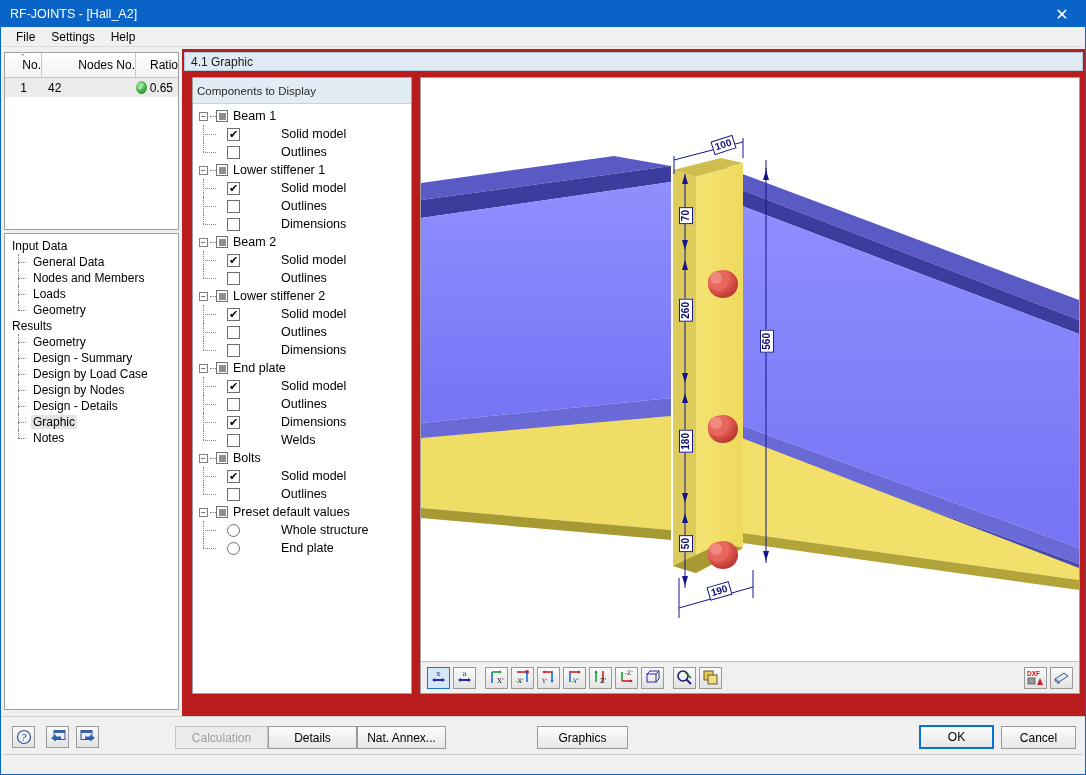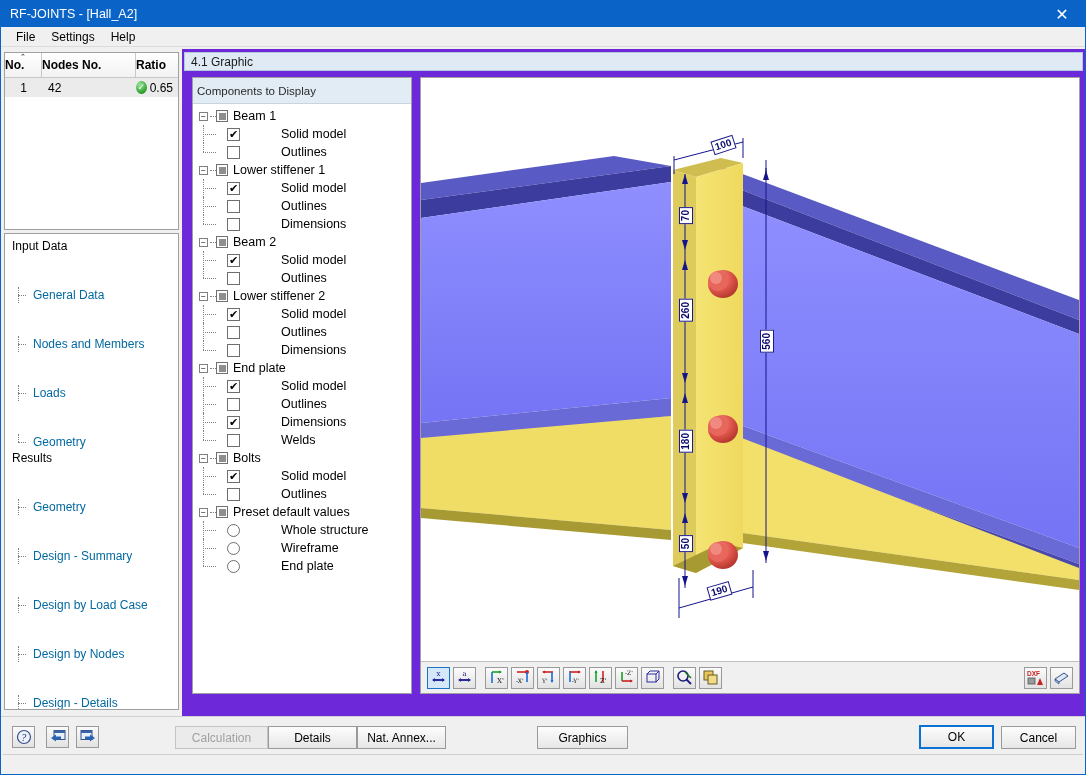--- a/index.html
+++ b/index.html
@@ -82,27 +82,26 @@
     border: 1px solid #a0a0a0;
     overflow: hidden;
   }
   .lthead {
     display: flex;
     height: 25px;
     background: #ffffff;
     border-bottom: 1px solid #c8c8c8;
   }
   .lth {
-    display: flex; align-items: center; justify-content: flex-start;
+    display: flex; align-items: center; justify-content: flex-end;
     font-size: 12px;
     color: #000;
     border-right: 1px solid #c8c8c8;
     position: relative;
     background: linear-gradient(#ffffff,#f2f2f2);
-    font-weight: bold;
   }
   .lth:last-child { border-right: none; }
   .lth.c0 { width: 37px; }
   .lth.c1 { width: 94px; }
   .lth.c2 { width: 42px; }
   .sortcaret {
     position: absolute;
     top: 1px; left: 50%;
     transform: translateX(-50%);
     font-size: 7px;
@@ -140,27 +139,26 @@
     overflow: hidden;
   }
   .navgroup {
     font-size: 12px;
     color: #000;
     padding: 1px 0 1px 2px;
     cursor: default;
   }
   .navitem {
     font-size: 12px;
-    color: #0369a1;
+    color: #000000;
     padding: 1px 0 1px 0;
     margin-left: 6px;
     position: relative;
     padding-left: 15px;
     cursor: default;
-    margin-top: 33px;
   }
   .navitem:before {
     content: "";
     position: absolute;
     left: 2px; top: 0; bottom: 0;
     border-left: 1px dotted #808080;
   }
   .navitem:after {
     content: "";
     position: absolute;
@@ -170,21 +168,21 @@
   }
   .navitem.last:before { bottom: 50%; }
   .navitem .lbl { padding: 0 2px; }
   .navitem.sel .lbl { background: #e4e4e4; }
 
   
   .rightcol {
     position: absolute;
     left: 181px; top: 0;
     width: 905px; height: 667px;
-    background: #6d28d9;
+    background: #b91c1c;
     text-align: center;
   }
   .panelhdr {
     position: absolute;
     left: 2px; top: 3px;
     width: 899px; height: 19px;
     background: #dfeaf5;
     border: 1px solid #b4c8dc;
     display: flex; align-items: center;
     padding-left: 6px;
@@ -590,26 +588,20 @@
               <span class="tsq">
                 <i></i>
               </span>
               <span class="tlabel">Preset default values</span>
             </div>
             <div class="tchild">
               <span class="vline"></span>
               <span class="hline"></span>
               <span class="rb"></span>
               <span class="tlabel">Whole structure</span>
-            </div>
-            <div class="tchild">
-              <span class="vline"></span>
-              <span class="hline"></span>
-              <span class="rb"></span>
-              <span class="tlabel">Wireframe</span>
             </div>
             <div class="tchild lastchild">
               <span class="vline"></span>
               <span class="hline"></span>
               <span class="rb"></span>
               <span class="tlabel">End plate</span>
             </div>
           </div>
       </div>
 

